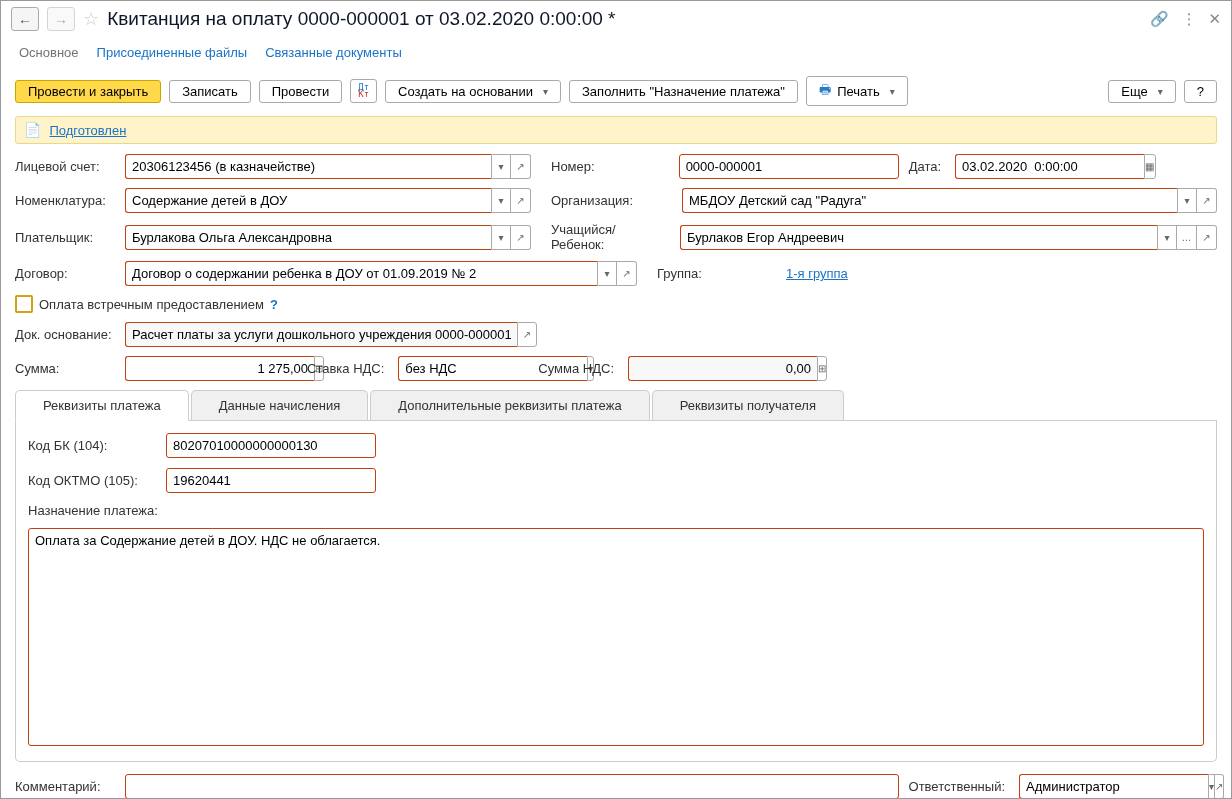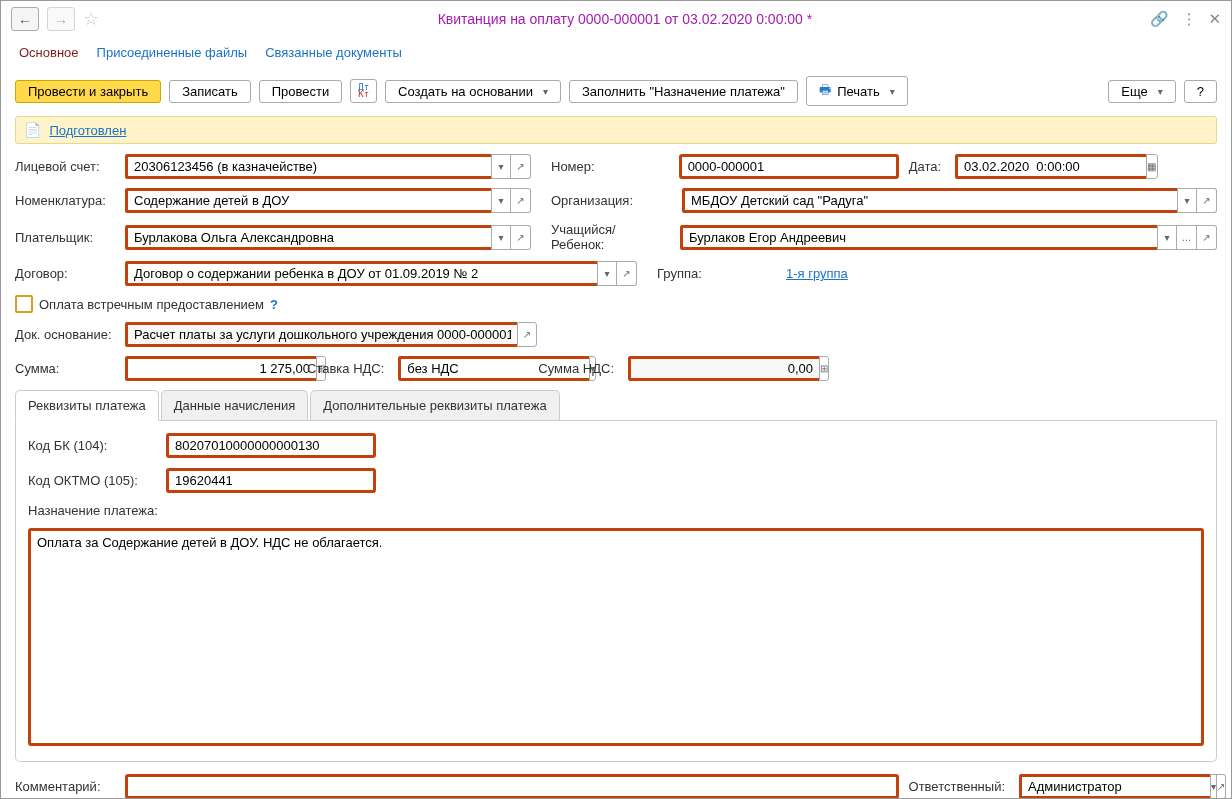--- a/index.html
+++ b/index.html
@@ -2,64 +2,64 @@
 <html><head>
 <meta charset="utf-8">
 <style>
 * { box-sizing: border-box; margin: 0; padding: 0; }
 body { font-family: Arial, sans-serif; font-size: 13px; color: #333; background: #fff; width: 1232px; height: 799px; border: 1px solid #999; overflow: hidden; }
 
 
 .title-bar { display: flex; align-items: center; padding: 6px 10px; gap: 8px; }
 .nav-btn { width: 28px; height: 24px; border: 1px solid #aaa; background: #f5f5f5; border-radius: 3px; display: flex; align-items: center; justify-content: center; cursor: pointer; font-size: 14px; color: #555; }
 .star-icon { color: #ccc; font-size: 18px; cursor: pointer; }
-.title-text { font-size: 14px; color: #a21caf; flex: 1; text-align: center; }
+.title-text { font-size: 19px; color: #0f172a; flex: 1; }
 .title-right { display: flex; gap: 12px; align-items: center; color: #888; }
 .title-right span { cursor: pointer; font-size: 15px; }
 
 
 .tabs { display: flex; gap: 18px; padding: 8px 18px 12px; }
 .tabs a { color: #1a73c7; text-decoration: none; cursor: pointer; }
-.tabs a.active { color: #7f1d1d; text-decoration: none; }
+.tabs a.active { color: #737373; text-decoration: none; }
 
 
 .toolbar { display: flex; gap: 8px; padding: 4px 14px 10px; align-items: center; }
 .btn { padding: 3px 12px; border: 1px solid #aaa; border-radius: 3px; background: #fff; cursor: pointer; font-size: 13px; display: inline-flex; align-items: center; gap: 6px; }
 .btn-yellow { background: #ffd94a; border-color: #c9a800; }
 .dropdown::after { content: "▾"; margin-left: 4px; font-size: 10px; color: #666; }
 .icon-btn { padding: 4px 7px; }
 .spacer { flex: 1; }
 
 
 .status-bar { background: #fff3c9; border: 1px solid #e8d88a; border-radius: 3px; margin: 0 14px 10px; padding: 5px 8px; display: flex; align-items: center; gap: 8px; }
 .status-bar a { color: #1a73c7; text-decoration: underline; cursor: pointer; }
 .status-icon { color: #4a9b4a; font-size: 14px; }
 
 
 .form { padding: 0 14px; }
 .row { display: flex; align-items: center; margin-bottom: 9px; gap: 10px; }
 .label { width: 100px; color: #333; }
 .label-sm { width: auto; margin-right: 4px; }
-.input { border: 3px solid #c2410c; border-radius: 3px; padding: 4px 6px; background: #fff; font-size: 13px; height: 25px; }
+.input { border: 1px solid #c2410c; border-radius: 3px; padding: 4px 6px; background: #fff; font-size: 13px; height: 25px; }
 .input-combo { display: flex; }
 .input-combo .input { border-top-right-radius: 0; border-bottom-right-radius: 0; border-right: none; }
 .combo-btn { width: 20px; height: 25px; border: 1px solid #aaa; background: #fff; display: flex; align-items: center; justify-content: center; font-size: 10px; color: #666; cursor: pointer; }
 .combo-btn + .combo-btn { border-left: none; }
 .combo-btn:last-child { border-top-right-radius: 3px; border-bottom-right-radius: 3px; }
 .input-num { text-align: right; }
 .readonly { background: #f8f8f8; }
 
 
 .chk-row { display: flex; align-items: center; gap: 6px; margin-bottom: 9px; }
 .chk { width: 18px; height: 18px; border: 2px solid #d4a017; border-radius: 2px; cursor: pointer; }
 .help-icon { color: #1a73c7; font-weight: bold; cursor: pointer; }
 
 
 .subtabs { display: flex; border-bottom: 1px solid #ccc; margin-top: 8px; }
-.subtab { padding: 7px 12px; border: 1px solid #ccc; border-bottom: none; background: #f0f0f0; cursor: pointer; border-top-left-radius: 5px; border-top-right-radius: 5px; margin-right: 2px; position: relative; }
+.subtab { padding: 7px 27px; border: 1px solid #ccc; border-bottom: none; background: #f0f0f0; cursor: pointer; border-top-left-radius: 5px; border-top-right-radius: 5px; margin-right: 2px; position: relative; }
 .subtab.active { background: #fff; border-bottom: 1px solid #fff; margin-bottom: -1px; }
 
 
 .tab-content { border: 1px solid #ccc; border-top: none; padding: 12px; border-radius: 0 0 5px 5px; }
 .tc-row { display: flex; align-items: center; gap: 18px; margin-bottom: 10px; }
 .tc-label { width: 120px; }
 textarea.input { width: 100%; height: 218px; resize: none; font-family: Arial; }
 
 .link { color: #1a73c7; text-decoration: underline; cursor: pointer; }
 
@@ -200,20 +200,21 @@
     <div class="input-combo" style="width:172px">
       <input class="input input-num readonly" style="flex: 1 1 0%;" readonly="" value="0,00">
       <div class="combo-btn">⊞</div>
     </div>
   </div>
 
   <div class="subtabs">
     <div class="subtab active">Реквизиты платежа</div>
     <div class="subtab">Данные начисления</div>
     <div class="subtab">Дополнительные реквизиты платежа</div>
+    <div class="subtab">Реквизиты получателя</div>
   </div>
 
   <div class="tab-content">
     <div class="tc-row">
       <span class="tc-label">Код БК (104):</span>
       <input class="input" style="width: 210px;" value="80207010000000000130">
     </div>
     <div class="tc-row">
       <span class="tc-label">Код ОКТМО (105):</span>
       <input class="input" style="width: 210px;" value="19620441">

